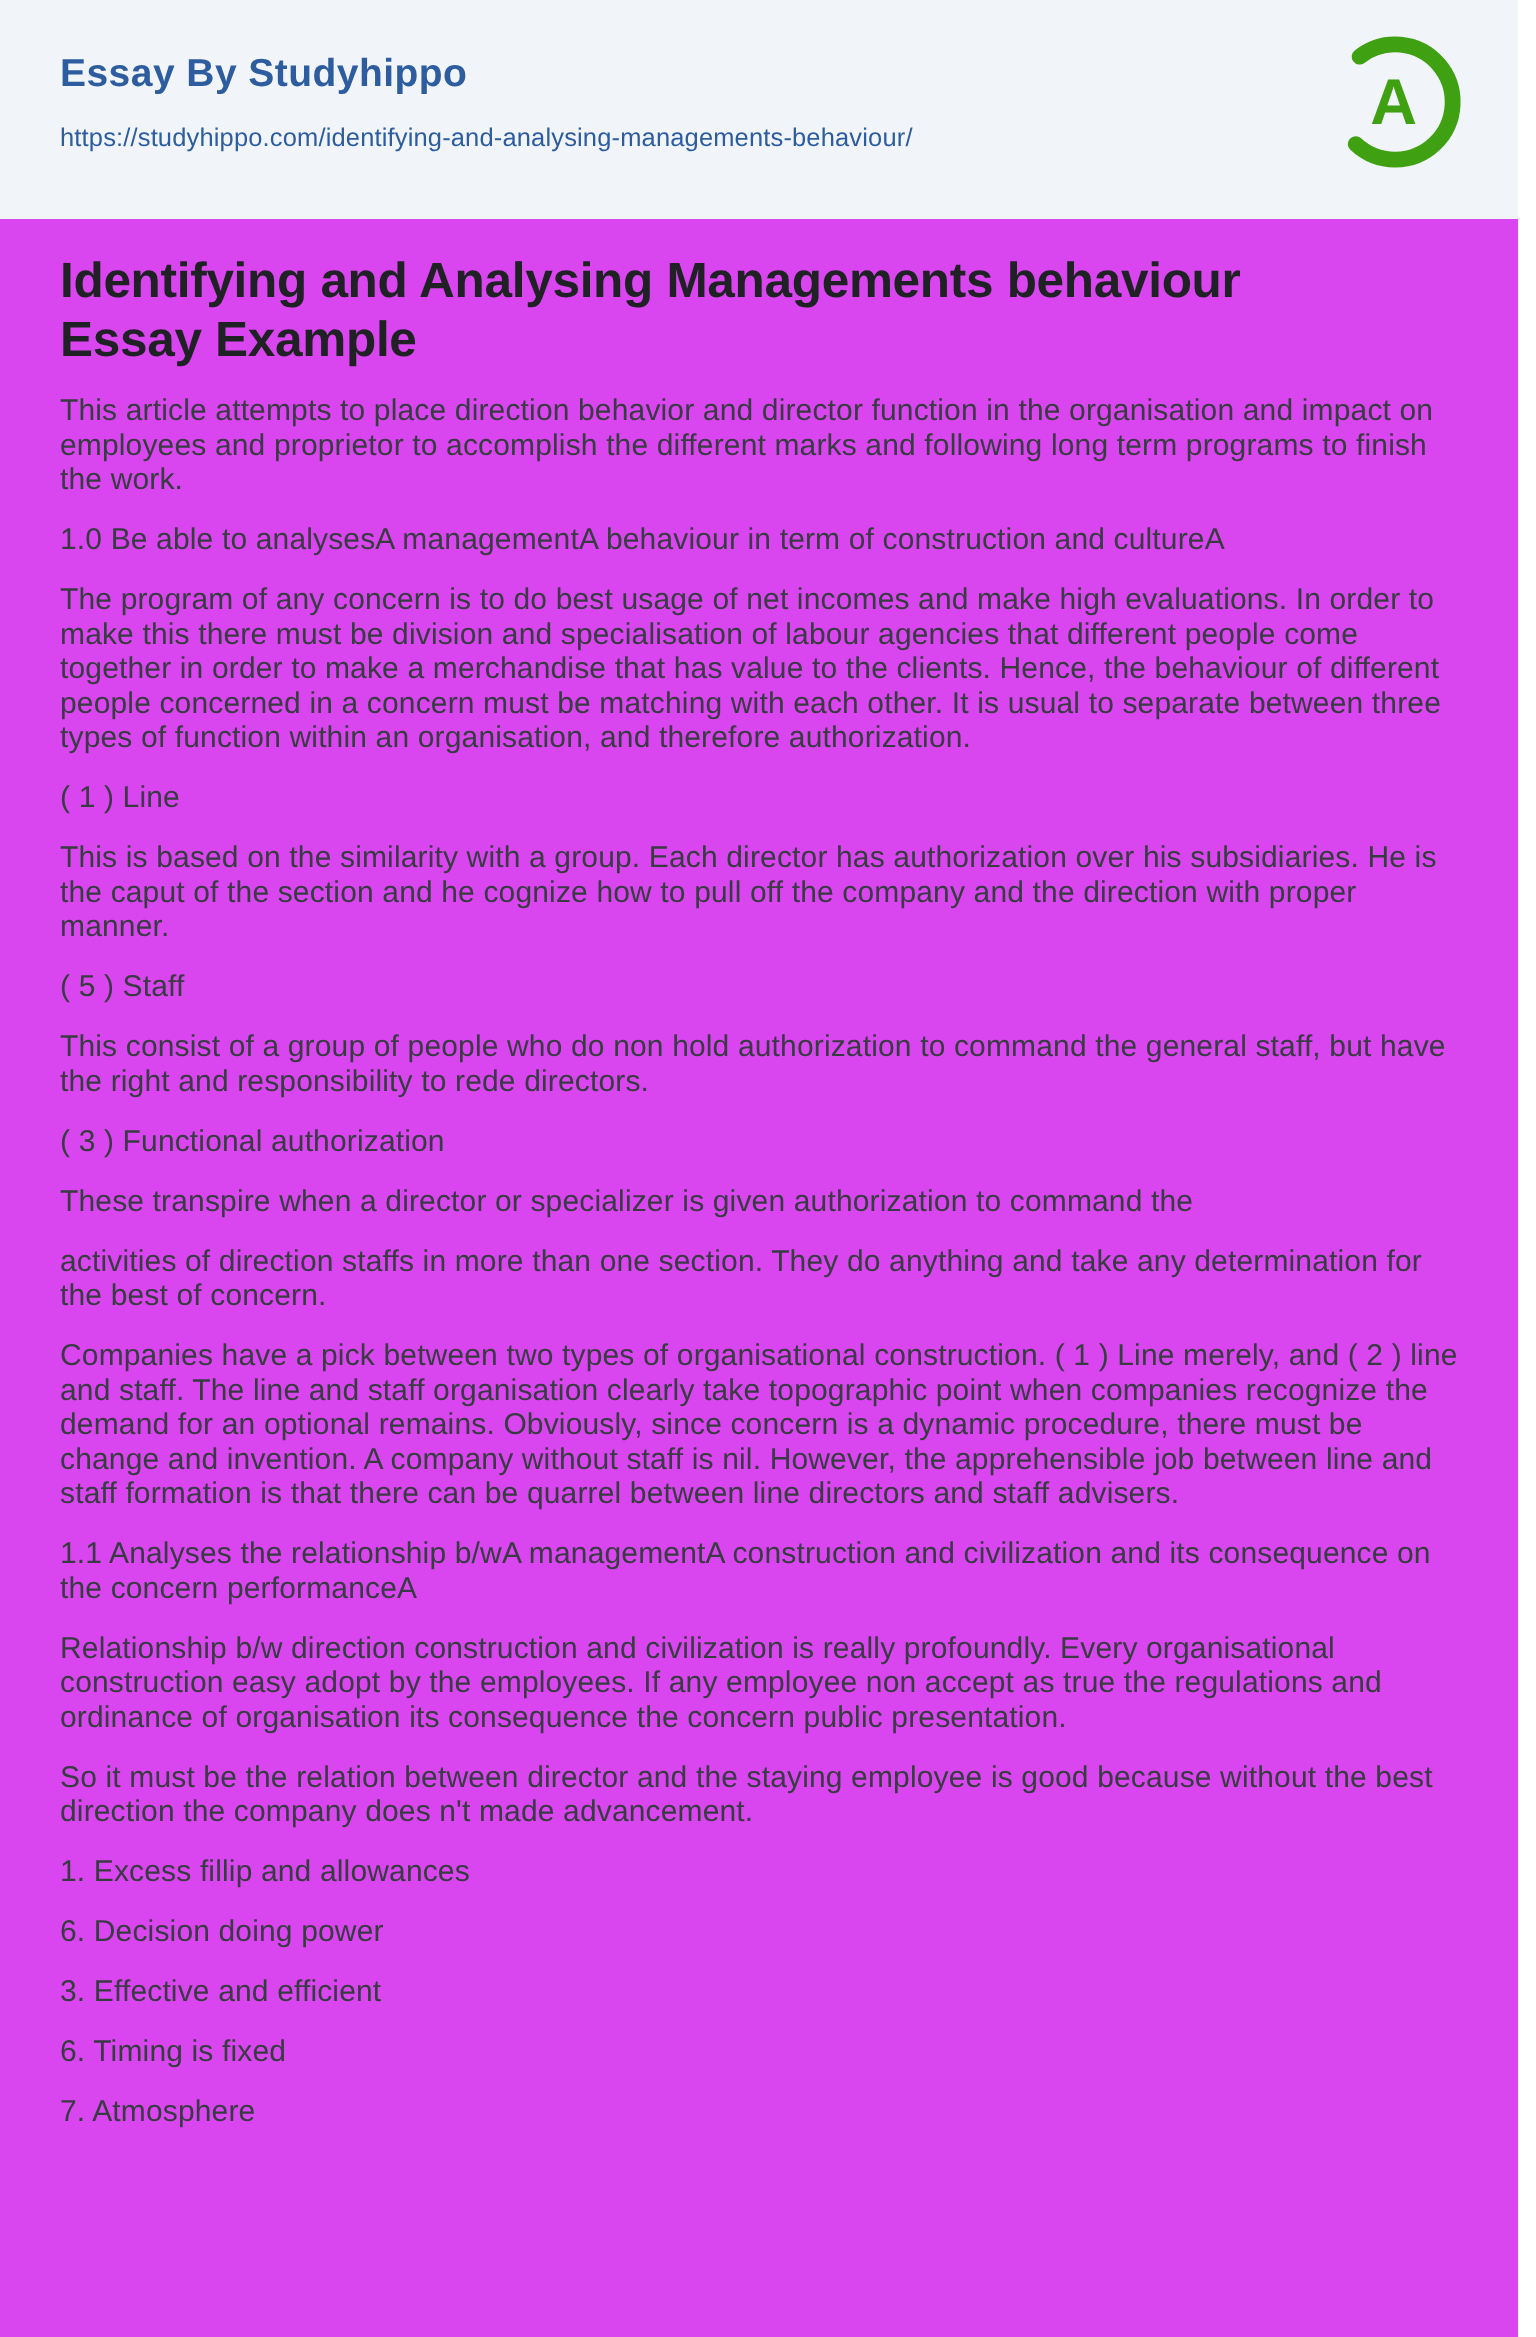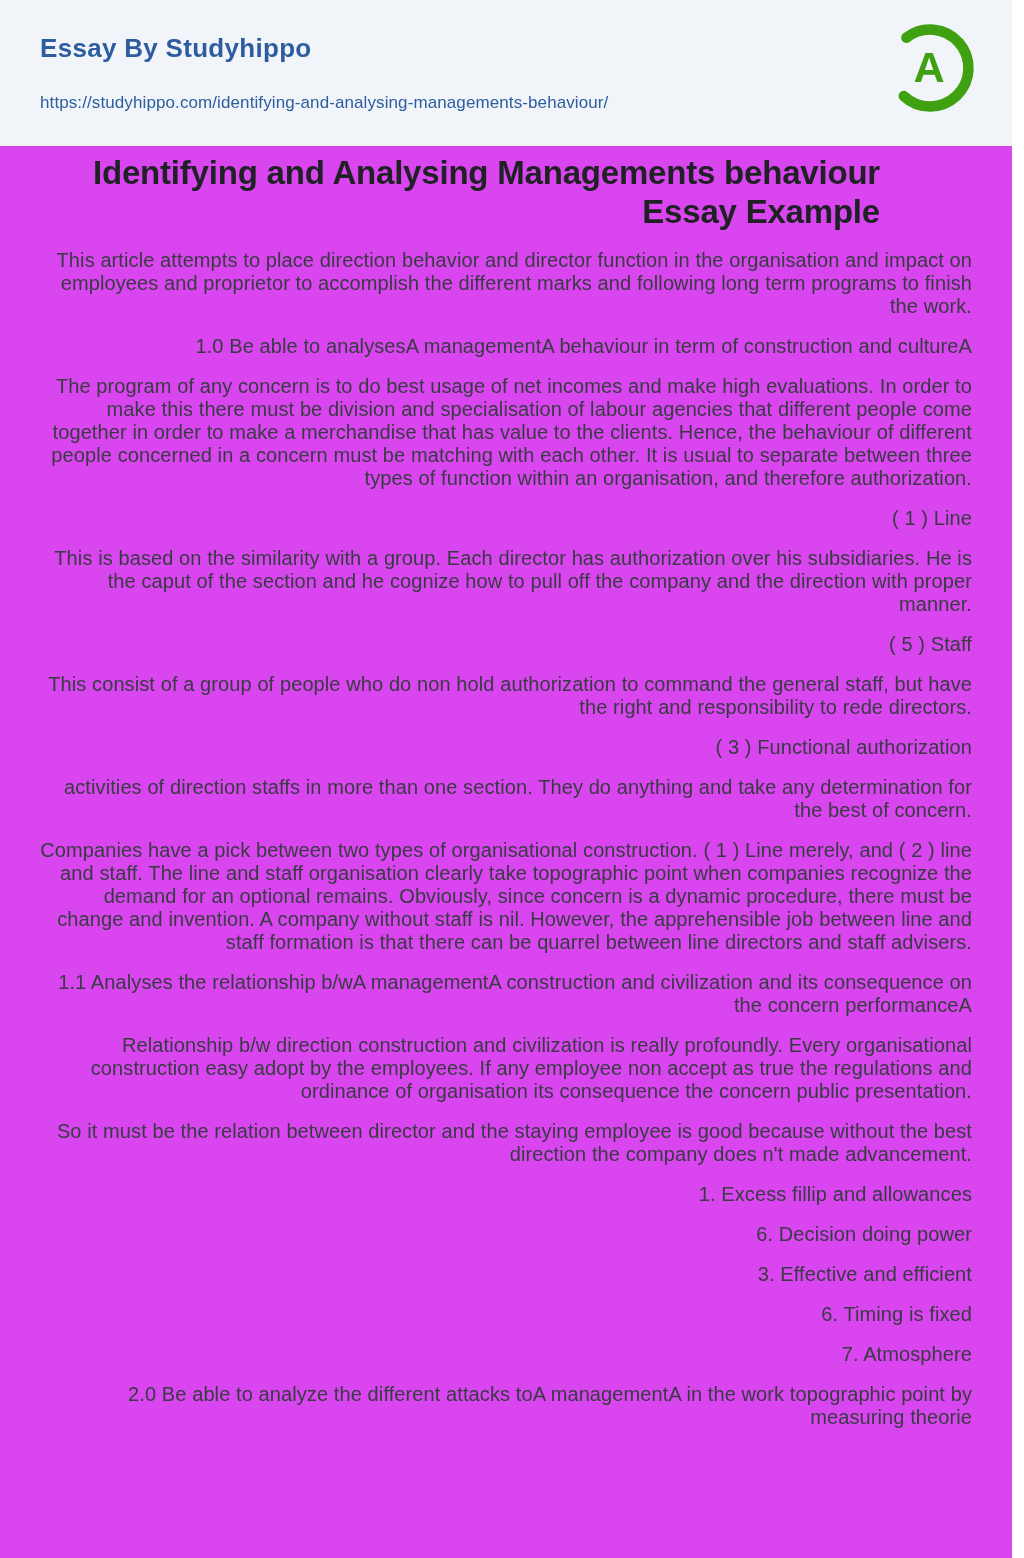--- a/index.html
+++ b/index.html
@@ -28,36 +28,35 @@
     color: #2d5d9f;
     font-size: 26px;
     font-weight: 700;
     letter-spacing: 0.3px;
     line-height: 1.15;
   }
   .page-url {
     color: #2d5d9f;
     font-size: 17px;
     font-weight: 400;
-    margin-top: 29px;
+    margin-top: 18px;
     letter-spacing: 0.1px;
   }
   .logo-wrap {
     width: 96px;
     height: 96px;
     flex: 0 0 auto;
     margin-top: -14px;
   }
   .logo-wrap svg { display: block; width: 100%; height: 100%; }
 
   
   .essay-main {
-    padding: 8px 40px 60px 40px;
+    padding: 22px 40px 60px 40px;
     box-sizing: border-box;
-    text-align: right;
   }
   .essay-title {
     margin: 0 0 8px 0;
     max-width: 840px;
     font-size: 33px;
     line-height: 1.18;
     font-weight: 700;
     color: #1f2125;
     letter-spacing: -0.2px;
   }
@@ -94,27 +93,27 @@
     <div class="essay-body">
 
     <p>This article attempts to place direction behavior and director function in the organisation and impact on employees and proprietor to accomplish the different marks and following long term programs to finish the work.</p>
         <p>1.0 Be able to analysesA managementA behaviour in term of construction and cultureA</p>
         <p>The program of any concern is to do best usage of net incomes and make high evaluations. In order to make this there must be division and specialisation of labour agencies that different people come together in order to make a merchandise that has value to the clients. Hence, the behaviour of different people concerned in a concern must be matching with each other. It is usual to separate between three types of function within an organisation, and therefore authorization.</p>
         <p>( 1 ) Line</p>
         <p>This is based on the similarity with a group. Each director has authorization over his subsidiaries. He is the caput of the section and he cognize how to pull off the company and the direction with proper manner.</p>
         <p>( 5 ) Staff</p>
         <p>This consist of a group of people who do non hold authorization to command the general staff, but have the right and responsibility to rede directors.</p>
         <p>( 3 ) Functional authorization</p>
+        <p>These transpire when a director or specializer is given authorization to command the</p>
         <p>activities of direction staffs in more than one section. They do anything and take any determination for the best of concern.</p>
         <p>Companies have a pick between two types of organisational construction. ( 1 ) Line merely, and ( 2 ) line and staff. The line and staff organisation clearly take topographic point when companies recognize the demand for an optional remains. Obviously, since concern is a dynamic procedure, there must be change and invention. A company without staff is nil. However, the apprehensible job between line and staff formation is that there can be quarrel between line directors and staff advisers.</p>
         <p>1.1 Analyses the relationship b/wA managementA construction and civilization and its consequence on the concern performanceA</p>
         <p>Relationship b/w direction construction and civilization is really profoundly. Every organisational construction easy adopt by the employees. If any employee non accept as true the regulations and ordinance of organisation its consequence the concern public presentation.</p>
         <p>So it must be the relation between director and the staying employee is good because without the best direction the company does n't made advancement.</p>
         <p>1. Excess fillip and allowances</p>
         <p>6. Decision doing power</p>
         <p>3. Effective and efficient</p>
         <p>6. Timing is fixed</p>
         <p>7. Atmosphere</p>
-        <p>2.0 Be able to analyze the different attacks toA managementA in the work topographic point by measuring theorie</p>
       </div>
   </main>
 
 </div>
 
 </body></html>

